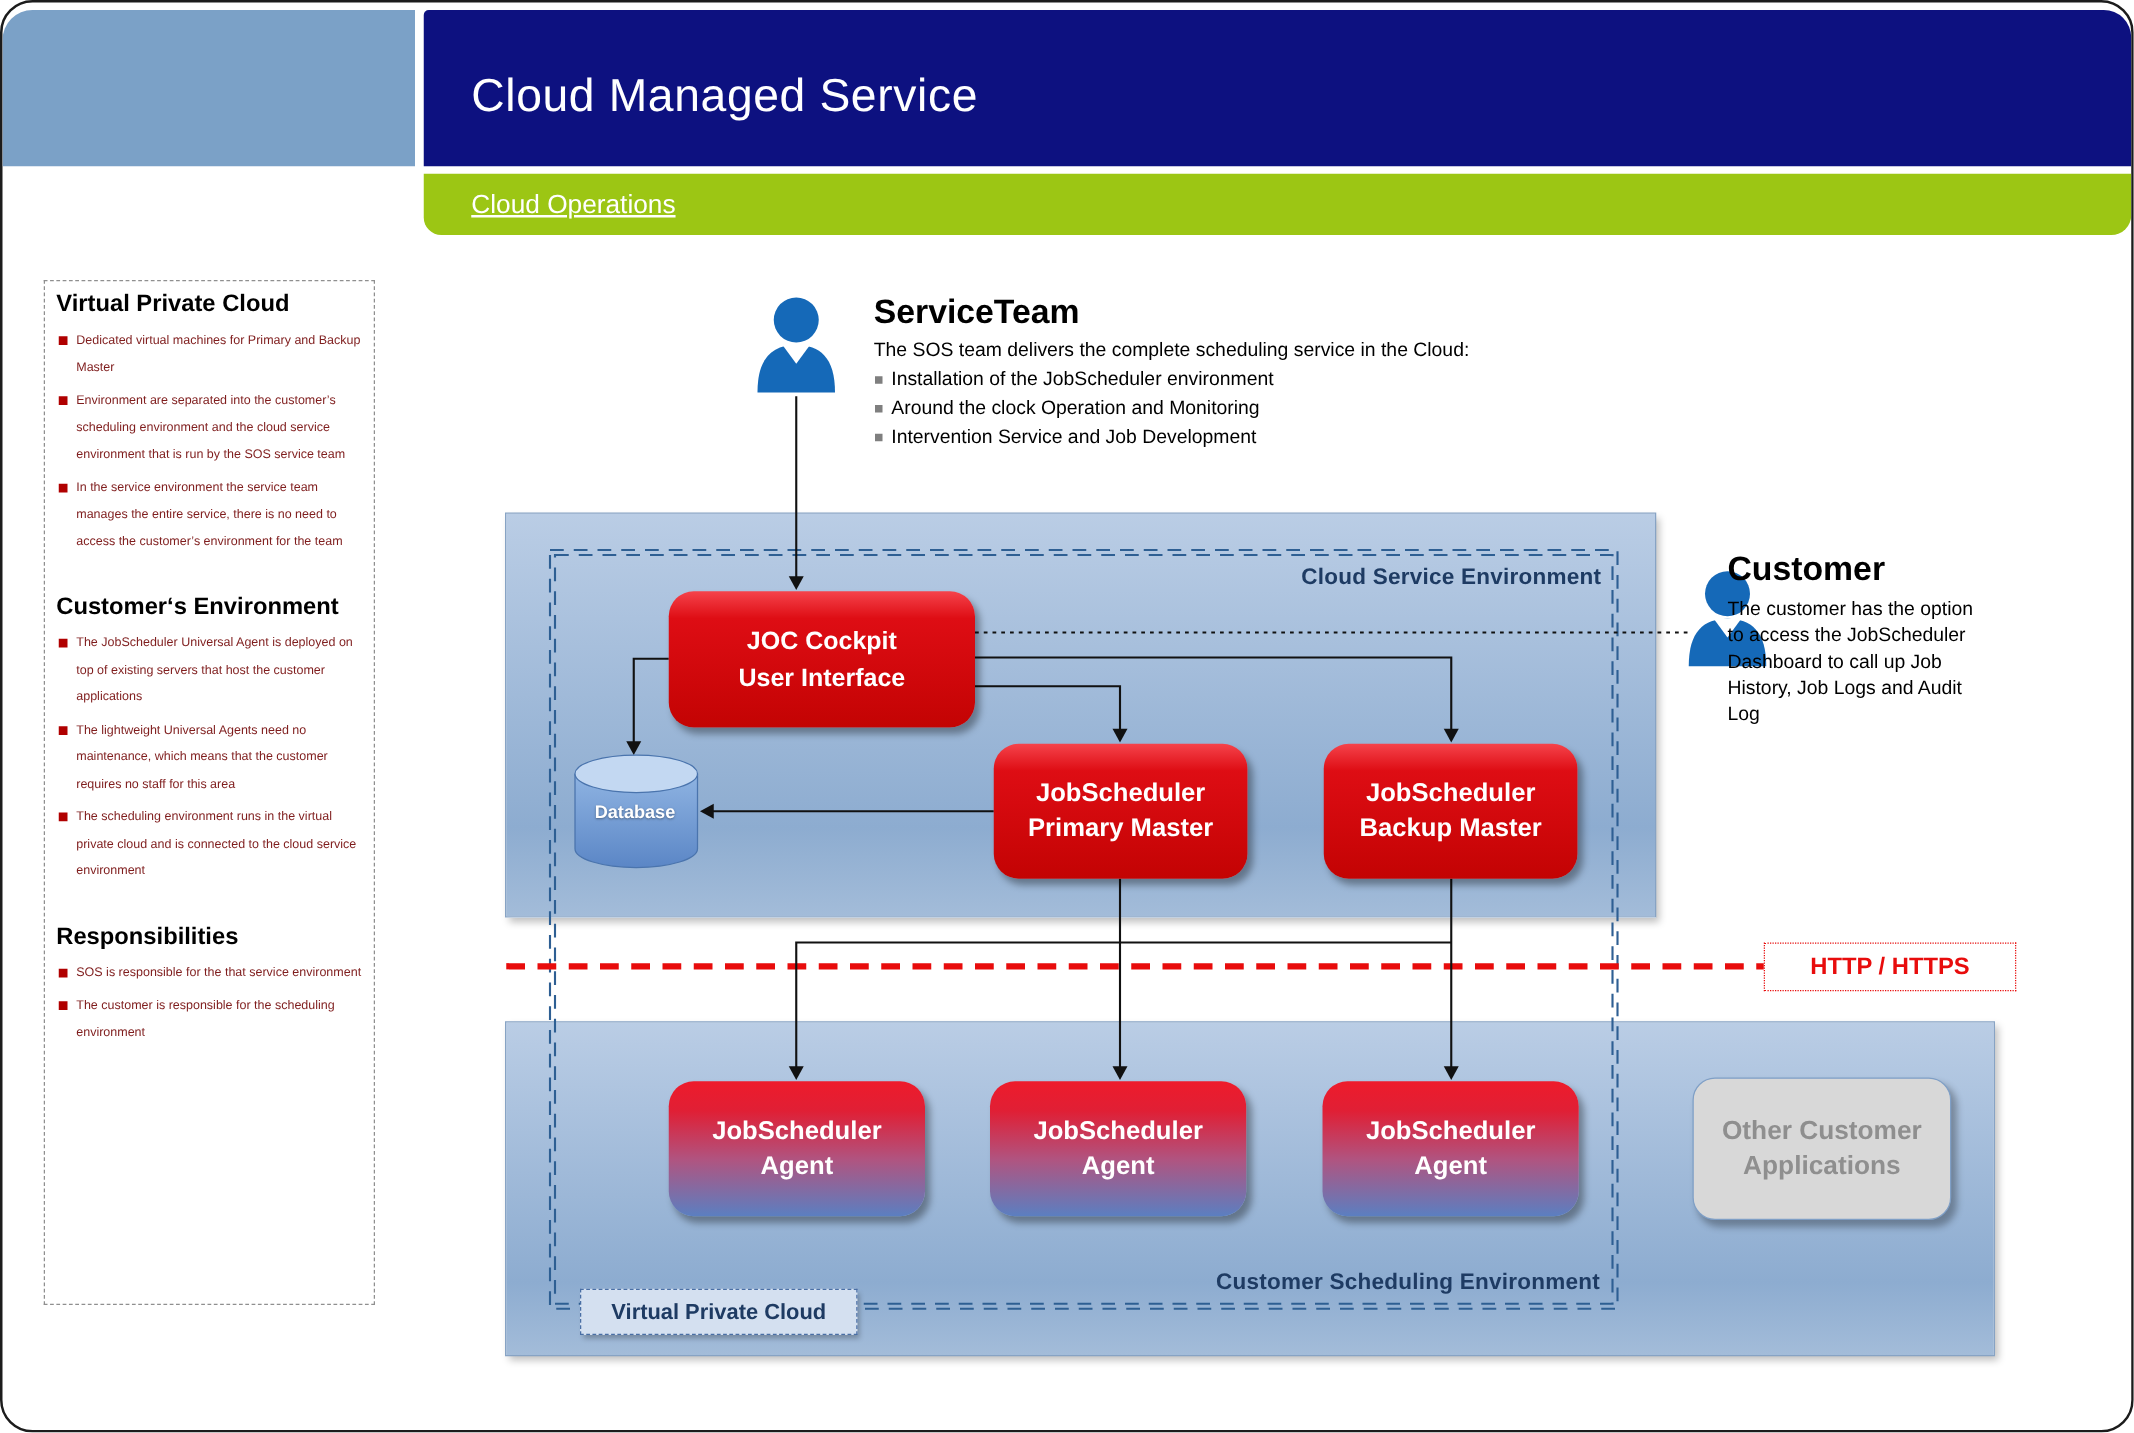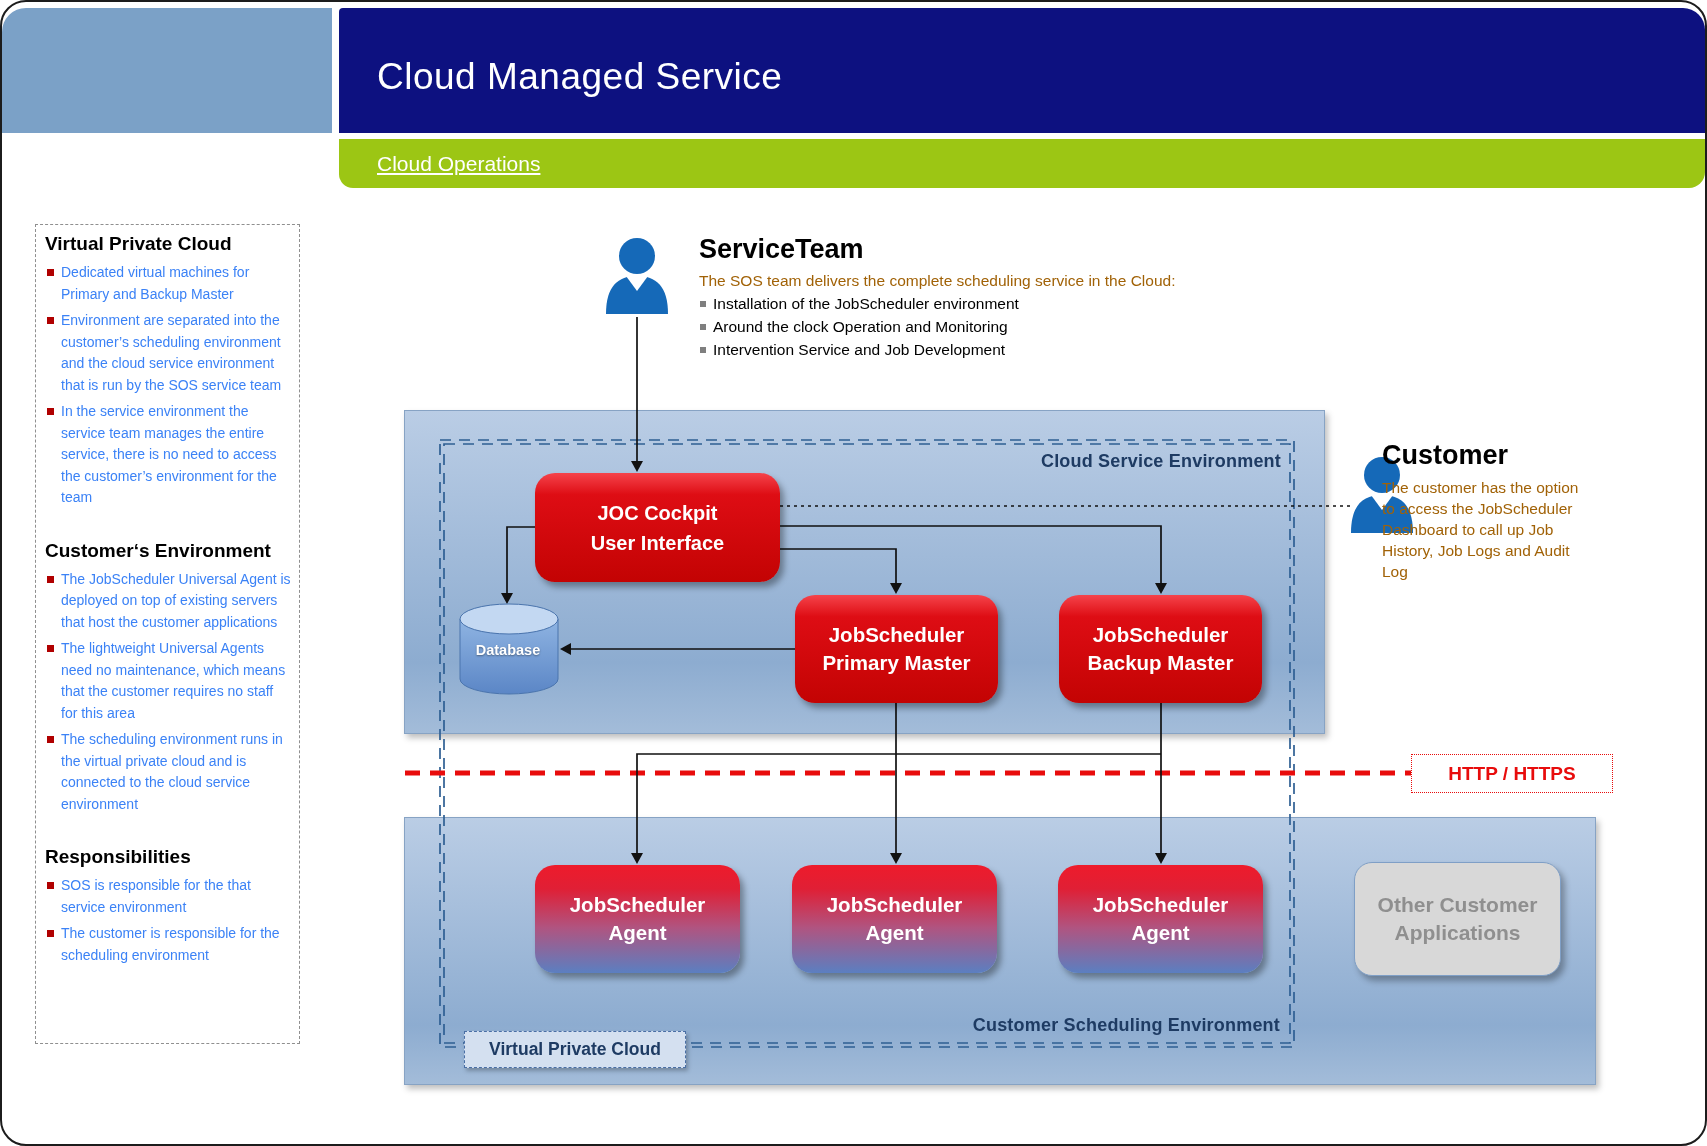--- a/index.html
+++ b/index.html
@@ -20,21 +20,21 @@
              display:flex;align-items:center;}
   #green-bar .t{color:#fff;font-size:21px;margin-left:38px;text-decoration:underline;}
 
   
   #sidebar{left:33px;top:222px;width:265px;height:820px;border:1px dashed #8f8f8f;
            box-sizing:border-box;padding:7px 6px 0 9px;background:#fff;}
   #sidebar h3{margin:0 0 7px 0;font-size:19px;line-height:23px;color:#000;}
   #sidebar .sec{margin-bottom:30px;}
   #sidebar ul{list-style:none;margin:0;padding:0;}
   #sidebar li{position:relative;padding-left:16px;margin-bottom:5px;
-              font-size:14px;line-height:21.5px;color:#3b82f6;}
+              font-size:10px;line-height:21.5px;color:#7f1d1d;}
   #sidebar li:before{content:"";position:absolute;left:2px;top:7px;width:7px;height:7px;
               background:var(--bullet-red);}
 
   
   .panel{background:linear-gradient(180deg,var(--panel-top) 0%,var(--panel-bottom) 78%,var(--panel-mid) 100%);
          border:1px solid #87a3c4;box-sizing:border-box;box-shadow:3px 4px 6px rgba(0,0,0,.25);}
   #panel-upper{left:402px;top:408px;width:921px;height:324px;}
   #panel-lower{left:402px;top:815px;width:1192px;height:268px;}
 
   .env-label{color:var(--label-navy);font-weight:bold;font-size:18px;letter-spacing:.2px;}
@@ -59,21 +59,21 @@
   
   #vpc-label{left:462px;top:1029px;width:220px;height:35px;background:#d4e0f0;
        border:1px dashed #4a6fa5;display:flex;align-items:center;justify-content:center;
        font-size:17.5px;font-weight:bold;color:var(--label-navy);box-shadow:2px 3px 4px rgba(0,0,0,.25);}
   #http-label{left:1409px;top:752px;width:200px;height:37px;background:#fff;
        border:1.5px dotted var(--http-red);display:flex;align-items:center;justify-content:center;
        font-size:19px;font-weight:bold;color:var(--http-red);}
 
   
   .actor-head{font-size:27px;font-weight:bold;color:#000;}
-  .actor-body{font-size:15.5px;line-height:21px;color:#a16207;}
+  .actor-body{font-size:15.5px;line-height:21px;color:#000000;}
   #svc-text{left:697px;top:232px;width:560px;}
   #svc-text ul{list-style:none;margin:2px 0 0 0;padding:0;}
   #svc-text li{position:relative;padding-left:14px;margin-bottom:1.5px;font-size:15.5px;line-height:21.5px;}
   #svc-text li:before{content:"";position:absolute;left:1px;top:8px;width:6px;height:6px;background:#7f7f7f;}
   #cust-text{left:1380px;top:438px;width:212px;}
 
   
   #db-label{left:456px;top:640px;width:100px;text-align:center;color:#fff;
             font-weight:bold;font-size:14.5px;text-shadow:0 1px 2px rgba(0,0,0,.4);}
 </style>

